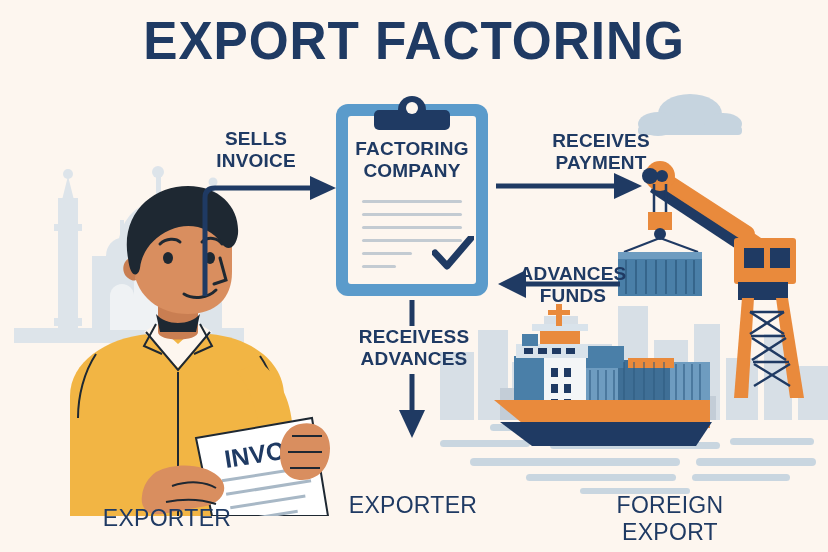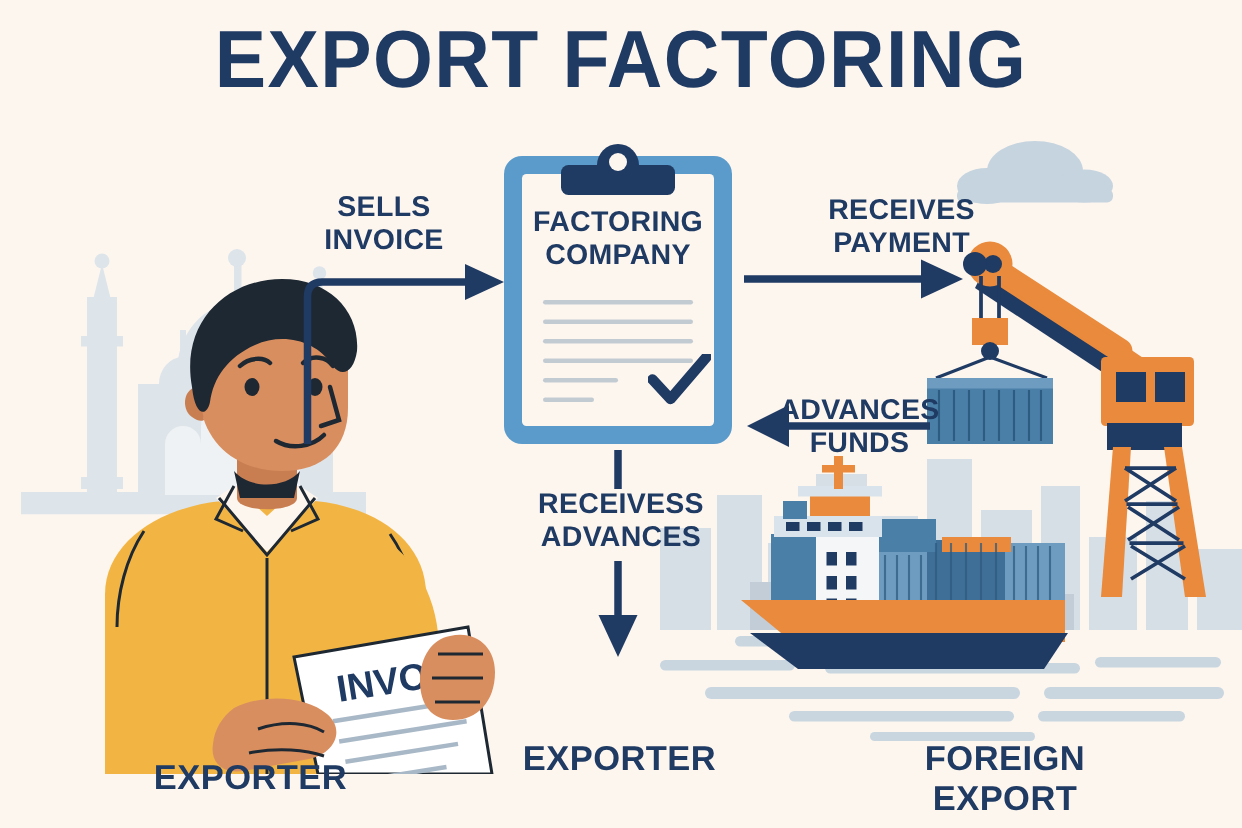--- a/index.html
+++ b/index.html
@@ -41,21 +41,21 @@
     text-align: center;
     letter-spacing: 0.2px;
     white-space: pre-line;
   }
 
   
   .caption {
     position: absolute;
     color: #1F3A63;
     font-size: 23px;
-    font-weight: 700;
+    font-weight: 400;
     text-align: center;
     line-height: 1.18;
     letter-spacing: 0.3px;
     white-space: pre-line;
   }
 
   
   #clipboard-group { position: absolute; left: 336px; top: 96px; width: 152px; height: 200px; }
   #clipboard-board {
     position: absolute; left: 0; top: 8px; width: 152px; height: 192px;

